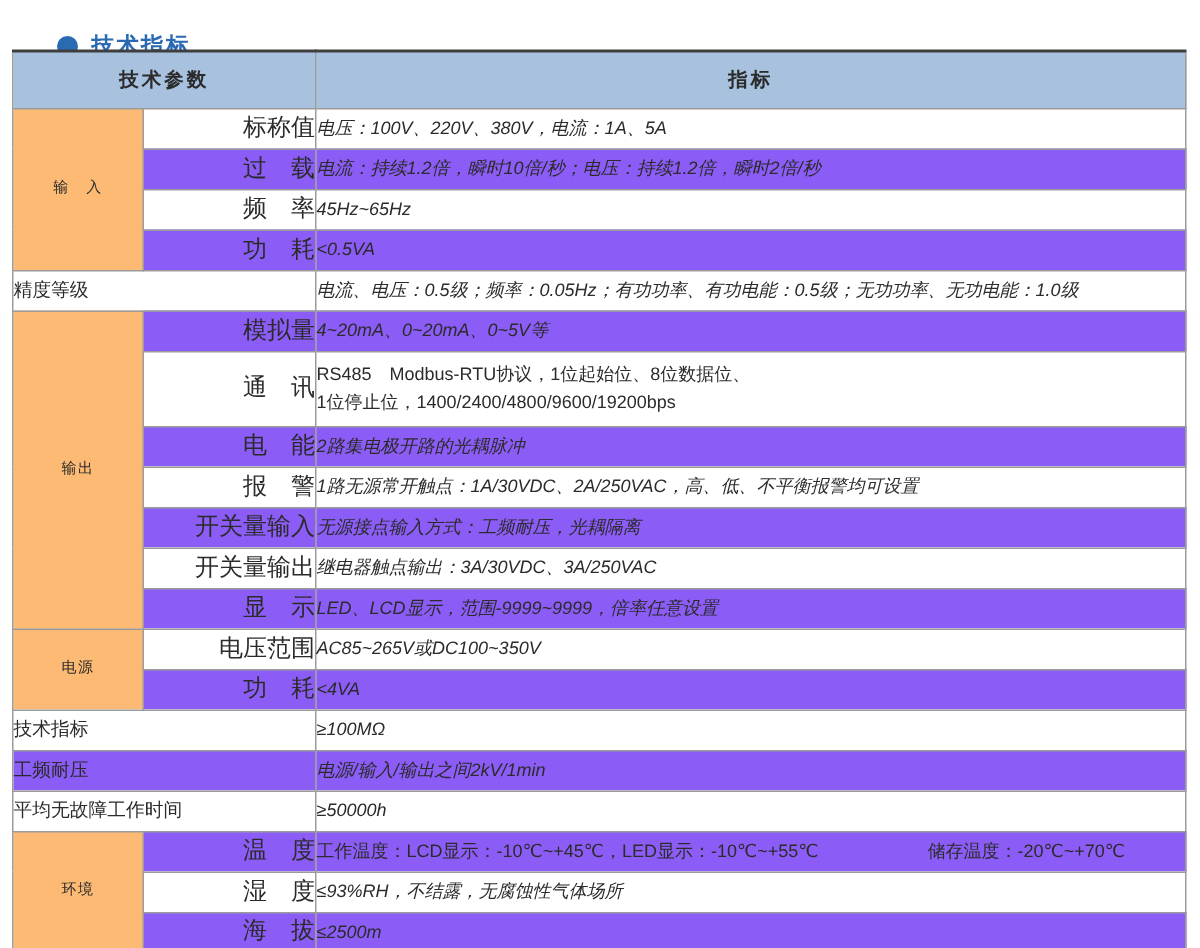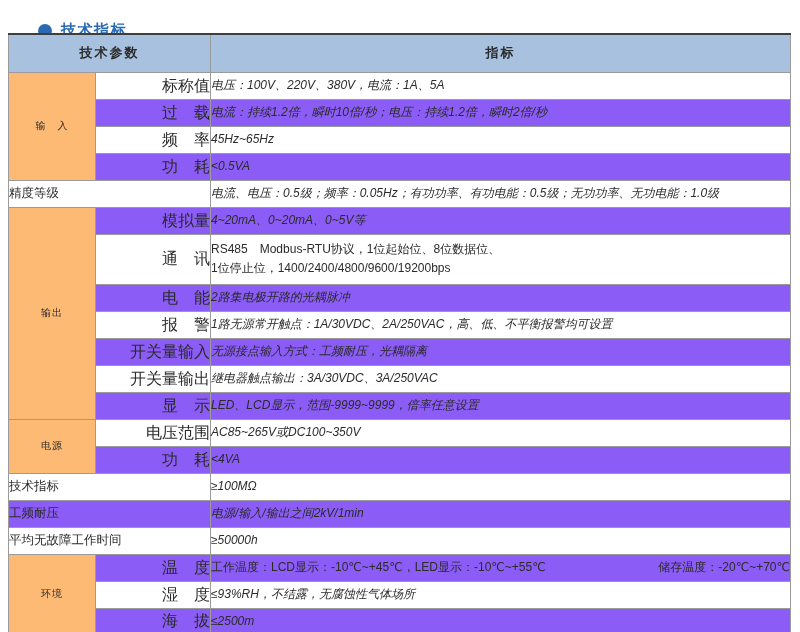--- a/index.html
+++ b/index.html
@@ -24,21 +24,21 @@
   .b{background:#8b5cf6;}
   .w{background:#ffffff;}
   .cat{background:#fdba74;text-align:center;font-size:10px;letter-spacing:1px;}
   .lbl{text-align:right;font-size:16px;}
   .merged{text-align:left;font-size:12.5px;}
   .val{padding-left:32px;padding-right:6px;font-style:italic;}
   .val2{padding-left:32px;padding-right:6px;}
   .val2 .line{display:block;line-height:19px;}
   .val2{padding-top:5px;padding-bottom:5px;vertical-align:middle;}
   td.flexcell{padding-left:32px;}
-  td.flexcell>div{display:flex;justify-content:space-between;align-items:center;}
+  td.flexcell>div{display:flex;justify-content:space-between;align-items:center;padding-right:40px;}
 </style>
 </head>
 <body>
 
 <div class="title-row">
   <span class="bullet"></span>
   <span class="page-title">技术指标</span>
 </div>
 
 <table class="spec">

